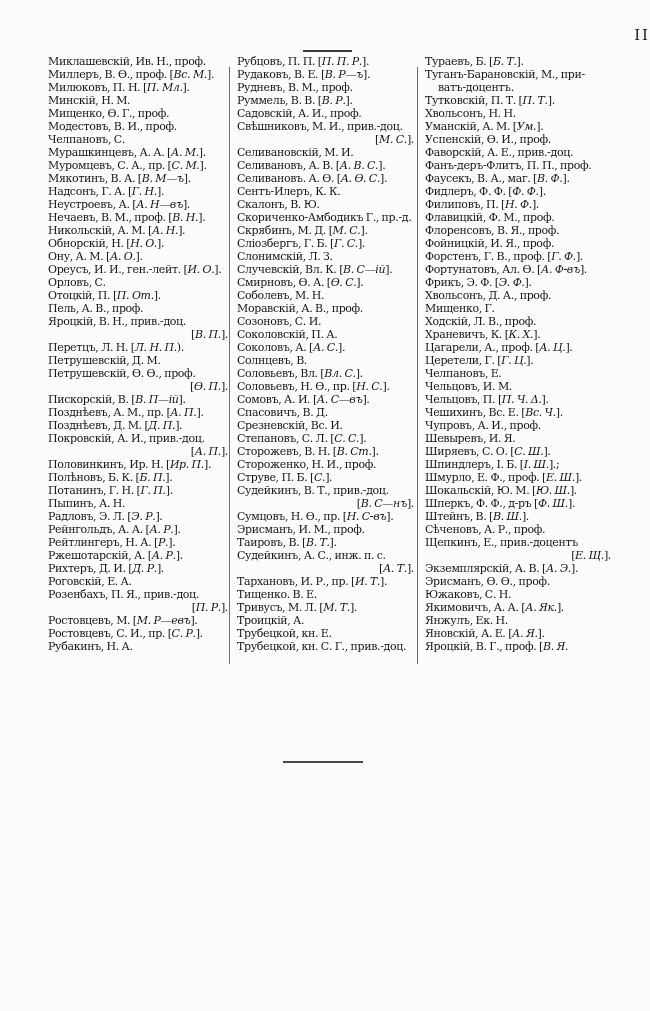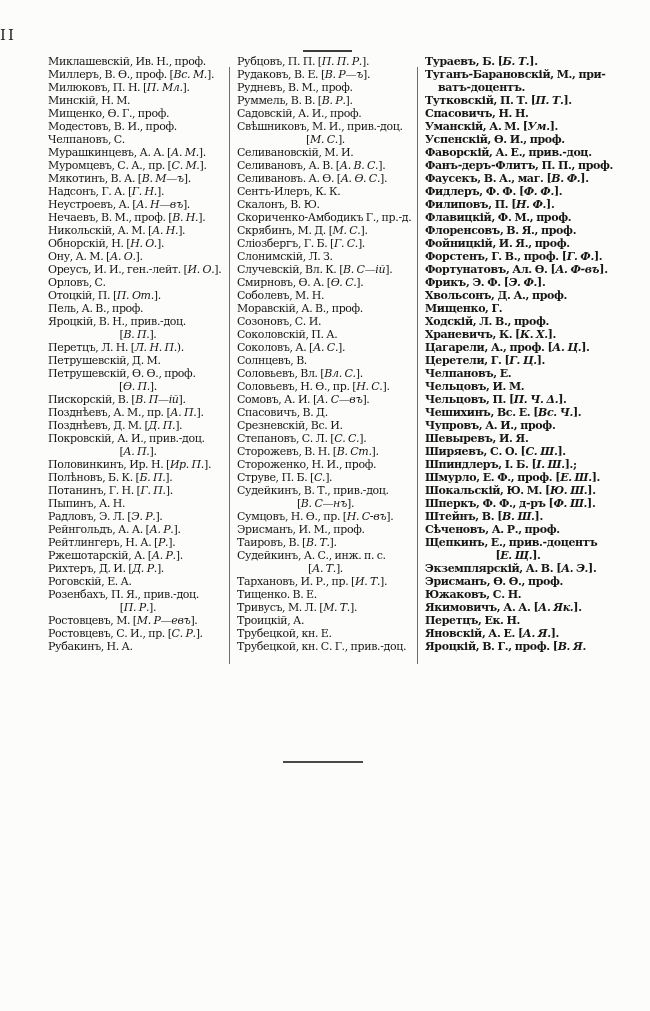--- a/index.html
+++ b/index.html
@@ -4,36 +4,36 @@
 <style>
   html,body{margin:0;padding:0;}
   body{
     width:650px;height:1011px;position:relative;
     background:#fcfcfa;color:#161616;
     font-family:"DejaVu Serif", serif;
     overflow:hidden;
   }
   .page-number{
     position:absolute;top:26px;left:0;width:650px;
-    text-align:left;font-size:15px;letter-spacing:2px;color:#222;
+    text-align:right;font-size:15px;letter-spacing:2px;color:#222;
   }
   .page-number-rule{
     position:absolute;top:50px;left:303px;width:49px;height:2px;
     background:#3d3d3d;
   }
   .col{
     position:absolute;top:55px;
     font-size:11px;line-height:13px;
     letter-spacing:-0.35px;word-spacing:-0.5px;
   }
   #col1{left:48px;width:180px;}
   #col2{left:237px;width:177px;}
-  #col3{left:425px;width:186px;font-weight:bold;}
+  #col3{left:425px;width:186px;}
   .line{white-space:nowrap;height:13px;}
-  .line.r{text-align:center;}
+  .line.r{text-align:right;}
   .line.i{padding-left:13px;}
   .line i{font-style:italic;}
   .vdiv{
     position:absolute;top:67px;height:597px;width:1px;background:#6d6d6d;
   }
   #vdiv1{left:229px;}
   #vdiv2{left:417px;}
   .footer-rule{
     position:absolute;left:283px;top:761px;width:80px;height:2px;background:#4a4a4a;
   }
@@ -140,21 +140,21 @@
     <div class="line">Троицкій, А.</div>
     <div class="line">Трубецкой, кн. Е.</div>
     <div class="line">Трубецкой, кн. С. Г., прив.-доц.</div>
   </div>
 <div class="vdiv" id="vdiv2"></div>
 <div class="col" id="col3">
     <div class="line">Тураевъ, Б. [<i>Б. Т.</i>].</div>
     <div class="line">Туганъ-Барановскій, М., при-</div>
     <div class="line i">ватъ-доцентъ.</div>
     <div class="line">Тутковскій, П. Т. [<i>П. Т.</i>].</div>
-    <div class="line">Спасовичъ, Н. Н.</div>
+    <div class="line">Хвольсонъ, Н. Н.</div>
     <div class="line">Уманскій, А. М. [<i>Ум.</i>].</div>
     <div class="line">Успенскій, Ѳ. И., проф.</div>
     <div class="line">Фаворскій, А. Е., прив.-доц.</div>
     <div class="line">Фанъ-деръ-Флитъ, П. П., проф.</div>
     <div class="line">Фаусекъ, В. А., маг. [<i>В. Ф.</i>].</div>
     <div class="line">Фидлеръ, Ф. Ф. [<i>Ф. Ф.</i>].</div>
     <div class="line">Филиповъ, П. [<i>Н. Ф.</i>].</div>
     <div class="line">Флавицкій, Ф. М., проф.</div>
     <div class="line">Флоренсовъ, В. Я., проф.</div>
     <div class="line">Фойницкій, И. Я., проф.</div>
@@ -179,18 +179,18 @@
     <div class="line">Шокальскій, Ю. М. [<i>Ю. Ш.</i>].</div>
     <div class="line">Шперкъ, Ф. Ф., д-ръ [<i>Ф. Ш.</i>].</div>
     <div class="line">Штейнъ, В. [<i>В. Ш.</i>].</div>
     <div class="line">Сѣченовъ, А. Р., проф.</div>
     <div class="line">Щепкинъ, Е., прив.-доцентъ</div>
     <div class="line r">[<i>Е. Щ.</i>].</div>
     <div class="line">Экземплярскій, А. В. [<i>А. Э.</i>].</div>
     <div class="line">Эрисманъ, Ѳ. Ѳ., проф.</div>
     <div class="line">Южаковъ, С. Н.</div>
     <div class="line">Якимовичъ, А. А. [<i>А. Як.</i>].</div>
-    <div class="line">Перетцъ, Ек. Н.</div>
+    <div class="line">Янжулъ, Ек. Н.</div>
     <div class="line">Яновскій, А. Е. [<i>А. Я.</i>].</div>
     <div class="line">Яроцкій, В. Г., проф. [<i>В. Я.</i></div>
   </div>
 
 <div class="footer-rule"></div>
 
 </body></html>

